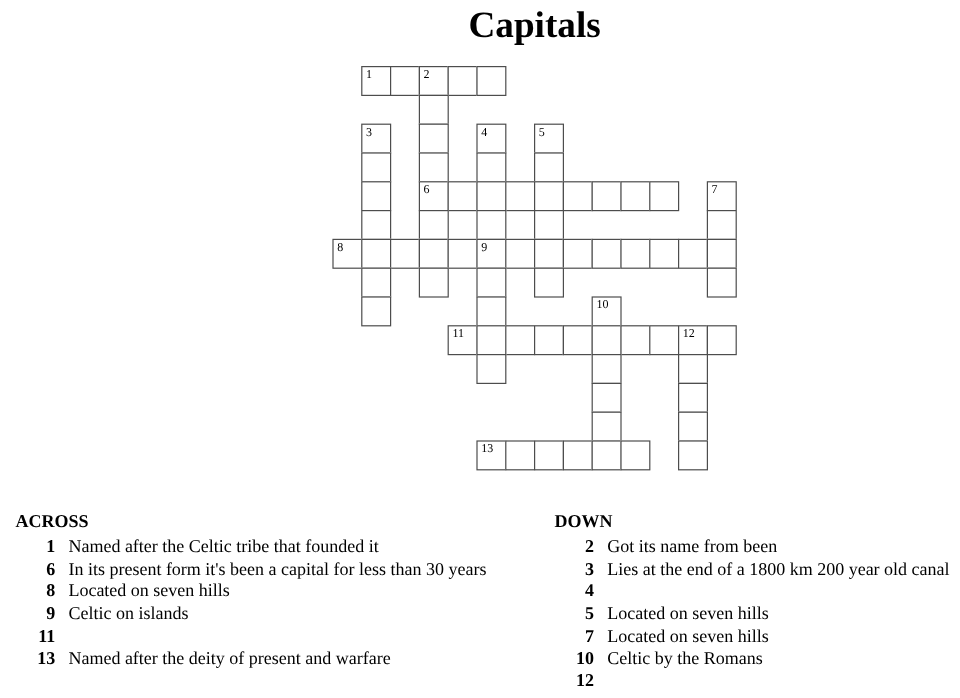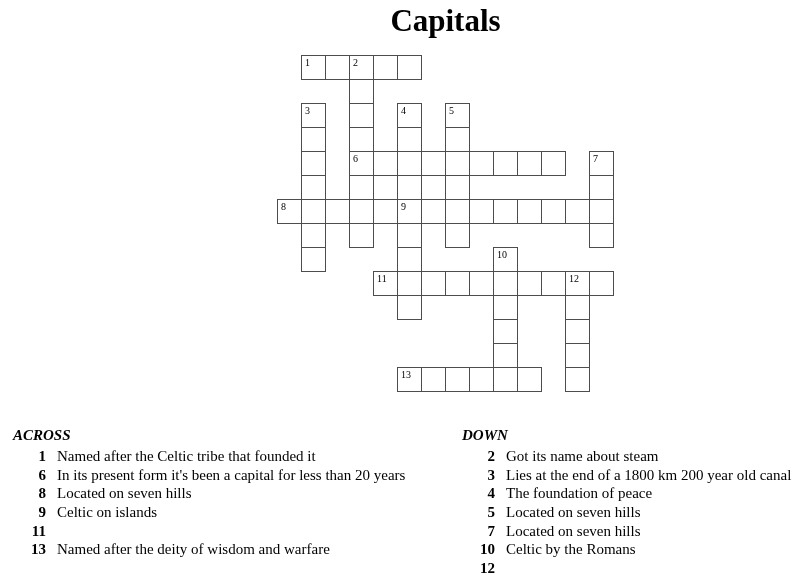--- a/index.html
+++ b/index.html
@@ -40,21 +40,21 @@
     font-size: 10px;
     line-height: 11px;
     color: #000000;
   }
 
   .clues-section { position: absolute; }
   .across-section { left: 13px; top: 427px; width: 430px; }
   .down-section { left: 462px; top: 427px; width: 335px; }
   .clues-header {
     font-size: 15px; font-weight: bold;
-    height: 20px; line-height: 16px; font-style: italic;
+    height: 20px; line-height: 16px;
   }
   .clue-row {
     display: flex;
     height: 18.7px; line-height: 18.7px;
     font-size: 15px;
     white-space: nowrap;
   }
   .clue-num {
     flex: none;
     width: 33px;
@@ -177,54 +177,53 @@
 
   <div class="clues-section across-section">
     <div class="clues-header">ACROSS</div>
     <div>
         <div class="clue-row">
           <span class="clue-num">1</span>
           <span class="clue-text">Named after the Celtic tribe that founded it</span>
         </div>
         <div class="clue-row">
           <span class="clue-num">6</span>
-          <span class="clue-text">In its present form it's been a capital for less than 20 years</span>
+          <span class="clue-text">In its present form it's been a capital for less than 30 years</span>
         </div>
         <div class="clue-row">
           <span class="clue-num">8</span>
           <span class="clue-text">Located on seven hills</span>
         </div>
         <div class="clue-row">
           <span class="clue-num">9</span>
           <span class="clue-text">Celtic on islands</span>
         </div>
         <div class="clue-row">
           <span class="clue-num">11</span>
         </div>
         <div class="clue-row">
           <span class="clue-num">13</span>
-          <span class="clue-text">Named after the deity of wisdom and warfare</span>
+          <span class="clue-text">Named after the deity of present and warfare</span>
         </div>
       </div>
   </div>
 
   <div class="clues-section down-section">
     <div class="clues-header">DOWN</div>
     <div>
         <div class="clue-row">
           <span class="clue-num">2</span>
-          <span class="clue-text">Got its name about steam</span>
+          <span class="clue-text">Got its name from been</span>
         </div>
         <div class="clue-row">
           <span class="clue-num">3</span>
           <span class="clue-text">Lies at the end of a 1800 km 200 year old canal</span>
         </div>
         <div class="clue-row">
           <span class="clue-num">4</span>
-          <span class="clue-text">The foundation of peace</span>
         </div>
         <div class="clue-row">
           <span class="clue-num">5</span>
           <span class="clue-text">Located on seven hills</span>
         </div>
         <div class="clue-row">
           <span class="clue-num">7</span>
           <span class="clue-text">Located on seven hills</span>
         </div>
         <div class="clue-row">

